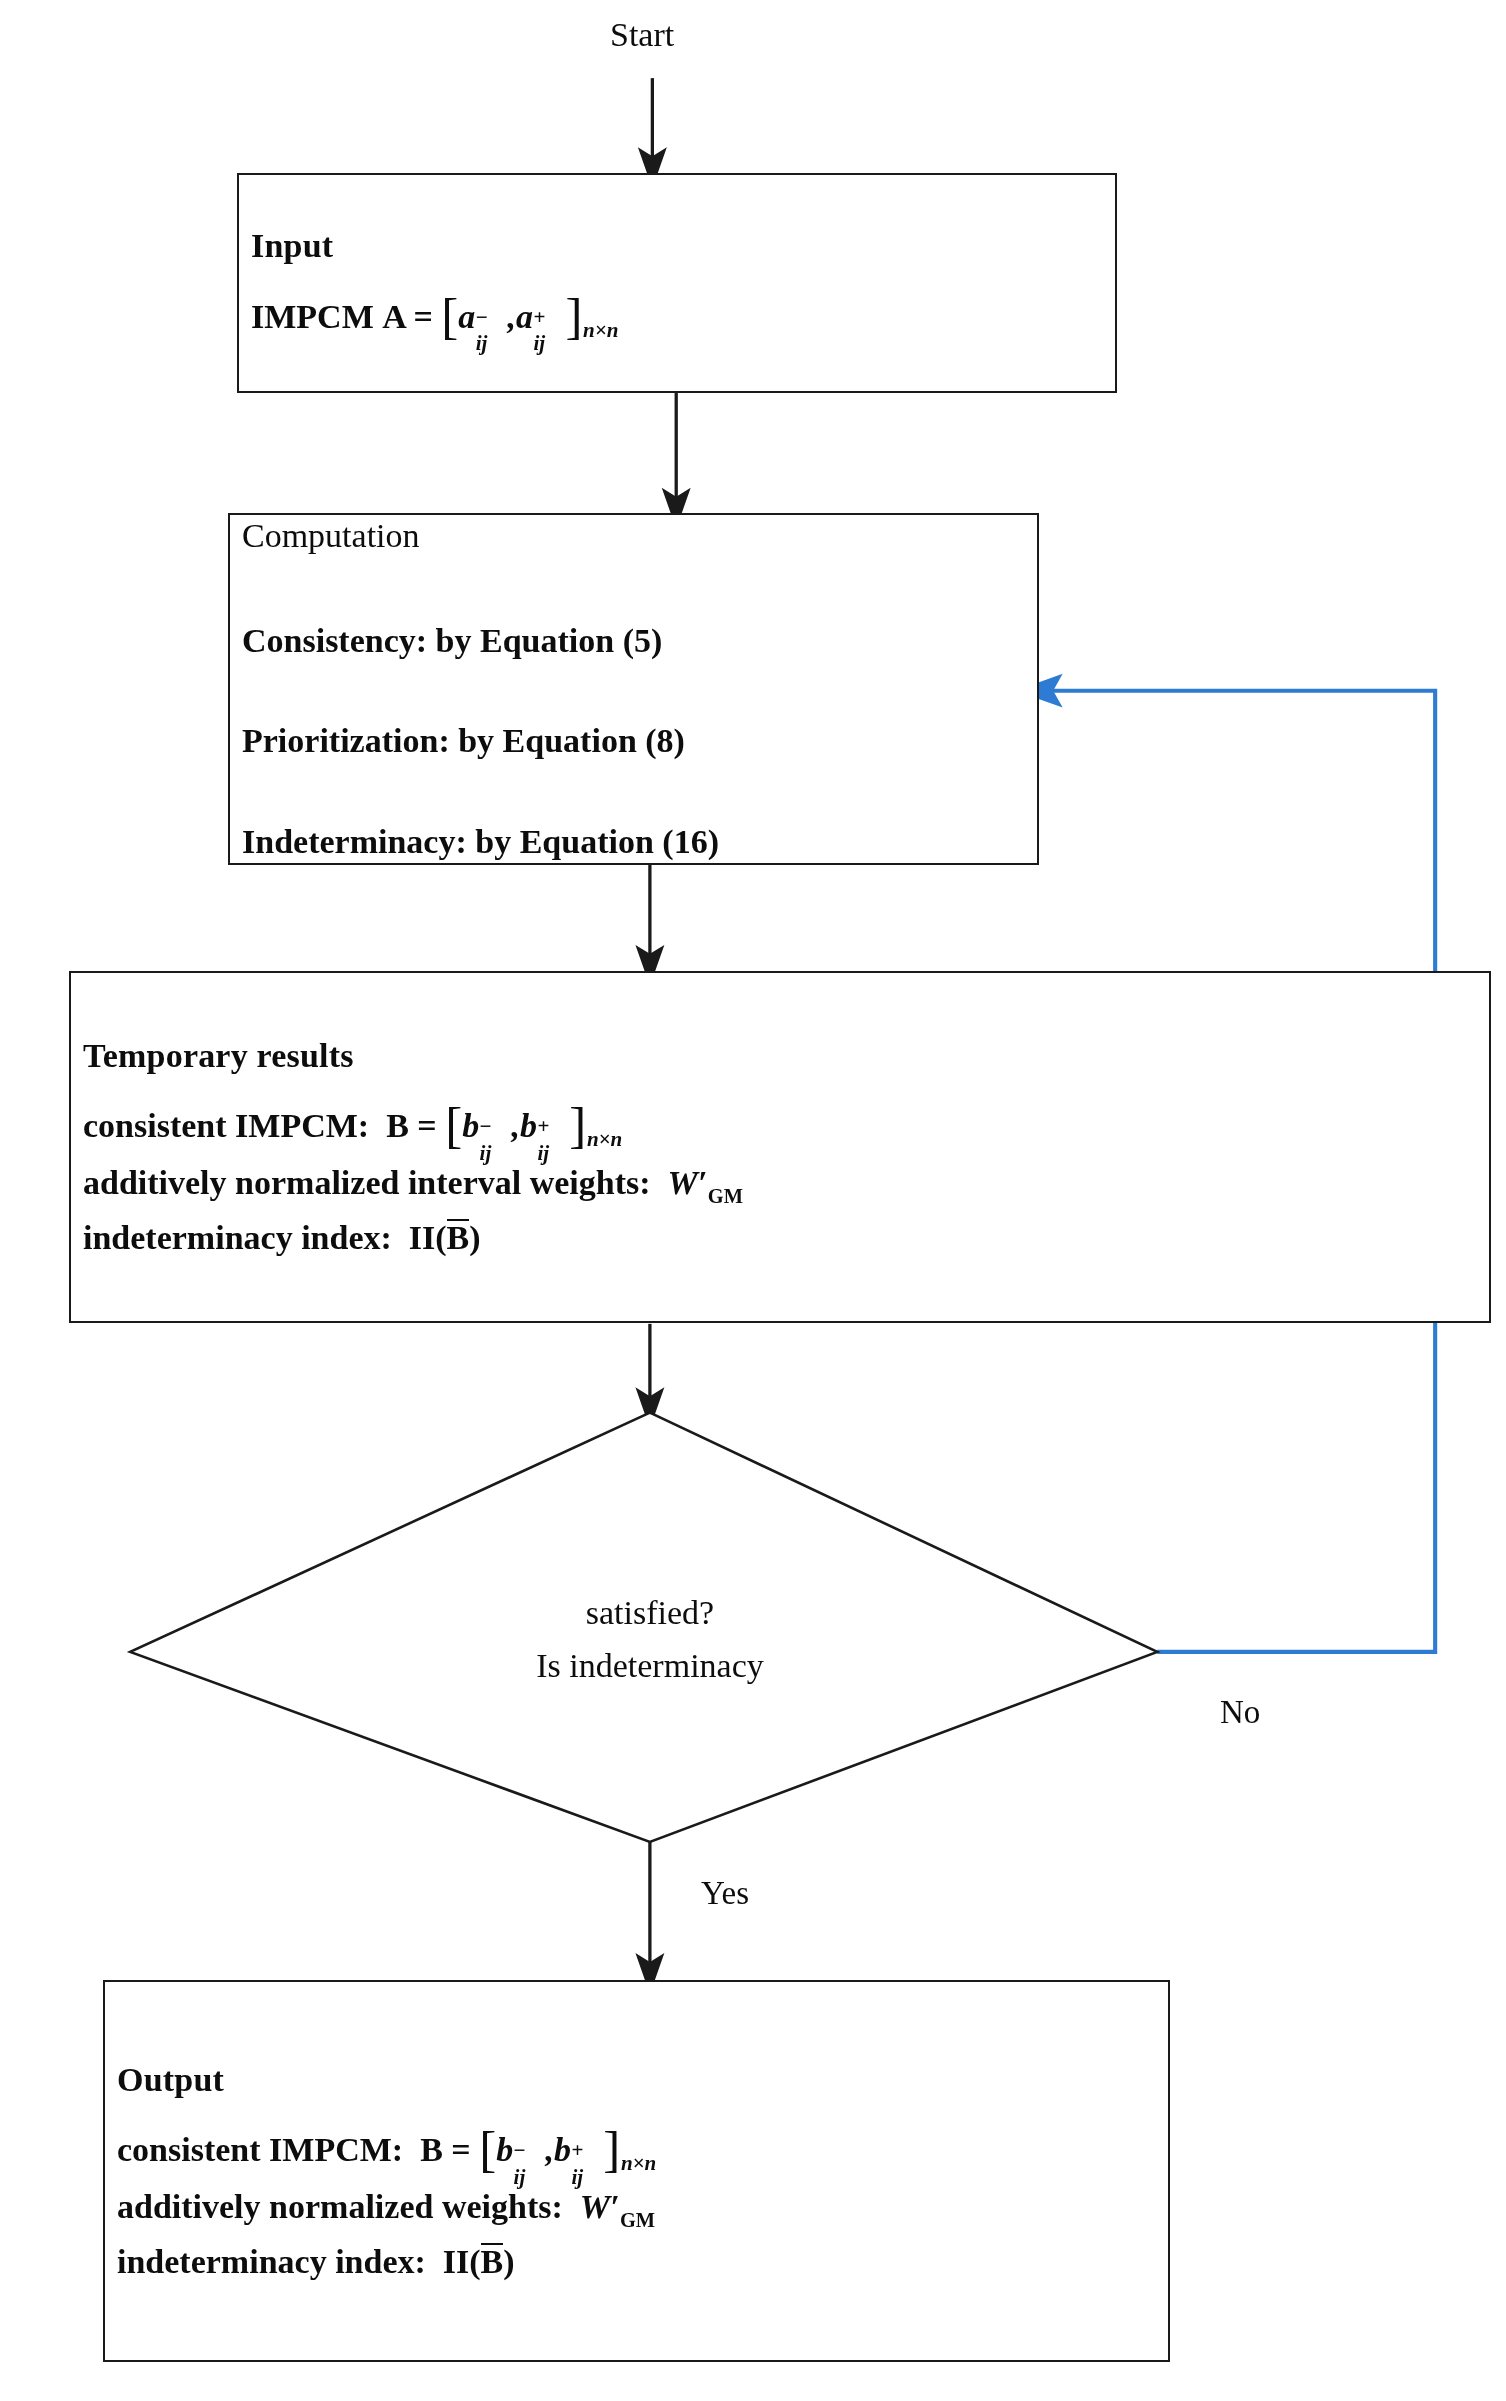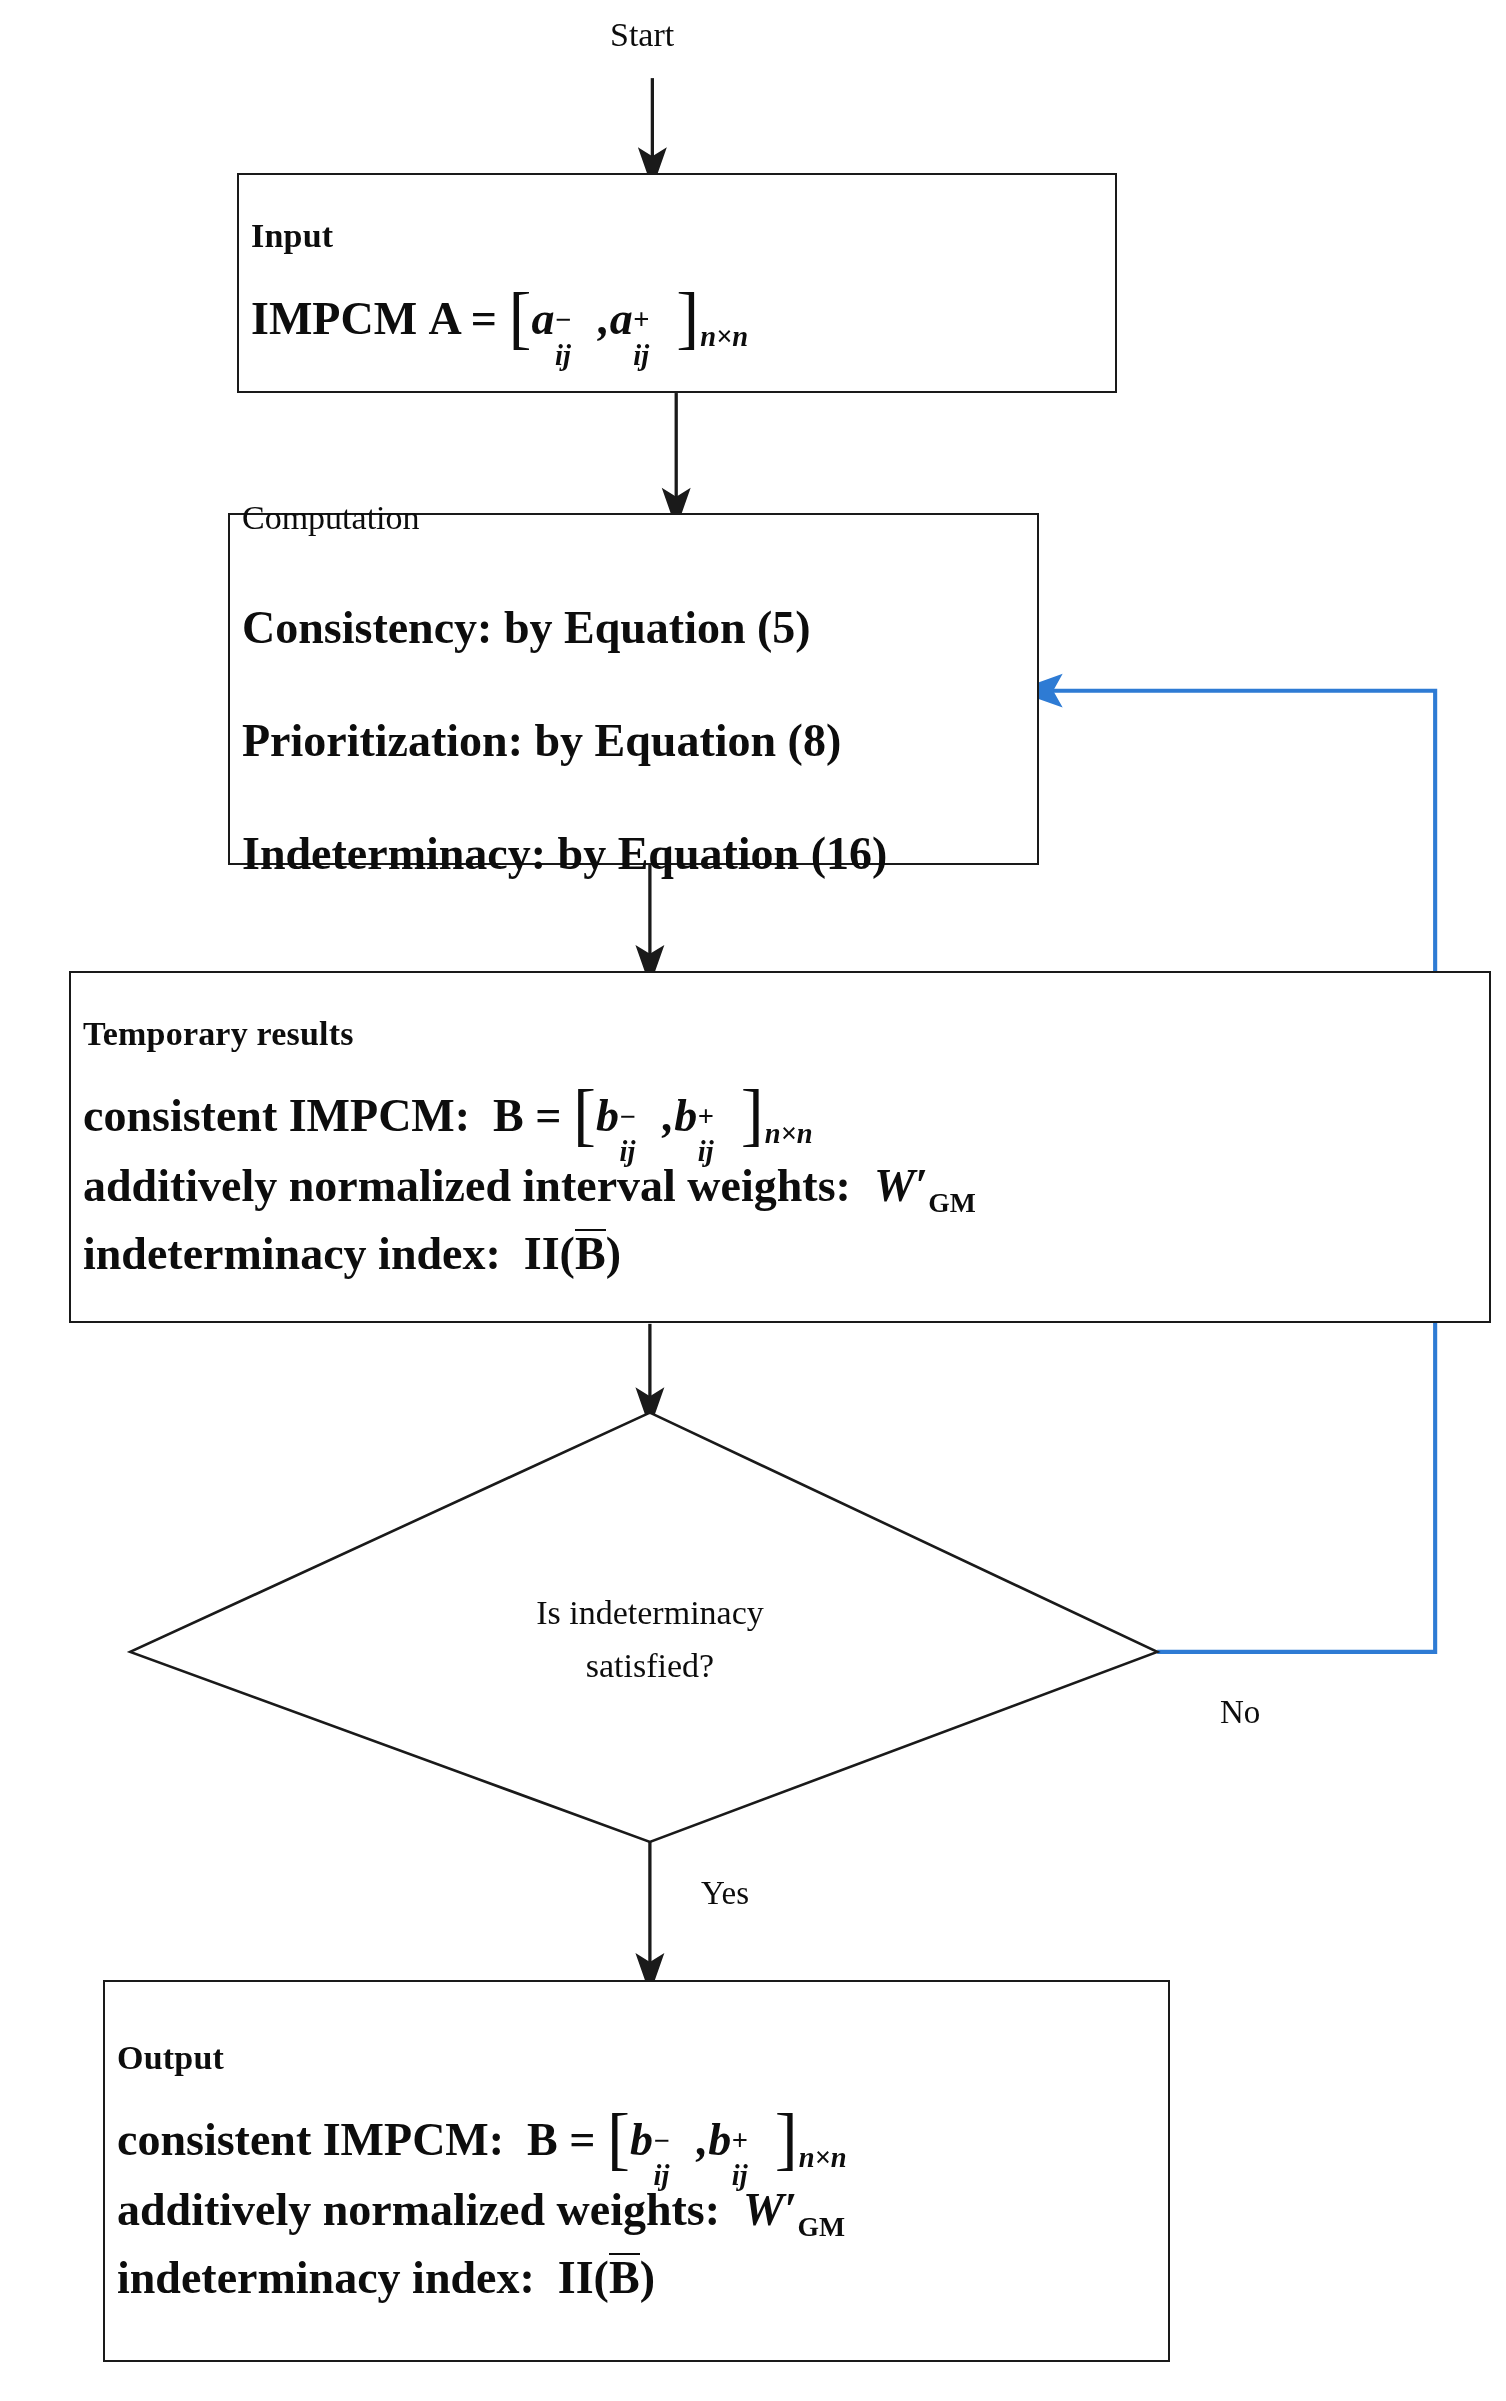--- a/index.html
+++ b/index.html
@@ -44,21 +44,21 @@
     font-weight: bold;
     font-size: 34px;
     letter-spacing: 0.2px;
   }
   .ttl-reg {
     font-weight: normal;
     font-size: 34px;
   }
   .body-bold {
     font-weight: bold;
-    font-size: 46px;
+    font-size: 34px;
   }
   .edge-label {
     position: absolute;
     font-size: 33px;
     font-weight: normal;
     white-space: nowrap;
   }
   .diamond-text {
     position: absolute;
     text-align: center;
@@ -186,22 +186,22 @@
     <div class="line body-bold" style="margin-top:18px;">
       <span>additively normalized interval weights:</span>&nbsp;&nbsp;<span class="mbi">W</span><span class="prime">′</span><span class="gmsub">GM</span>
     </div>
 
     <div class="line body-bold" style="margin-top:18px;">
       <span>indeterminacy index:</span>&nbsp;&nbsp;<span class="mb">II</span><span>(</span><span class="mb ovl">B</span><span>)</span>
     </div>
   </div>
 
   <div class="diamond-text" style="left:395px; top:1587px; width:510px;">
+    <div>satisfied?</div>
     <div>Is indeterminacy</div>
-    <div>satisfied?</div>
   </div>
 
   <div class="edge-label" style="left:1220px; top:1694px;">No</div>
   <div class="edge-label" style="left:701px; top:1875px;">Yes</div>
 
   <div class="node-box" style="left:103px; top:1980px; width:1067px; height:382px;">
     <div class="line ttl">Output</div>
 
     <div class="line body-bold" style="margin-top:20px;">
       <span>consistent IMPCM:</span>&nbsp;&nbsp;<span class="mb">B</span>

